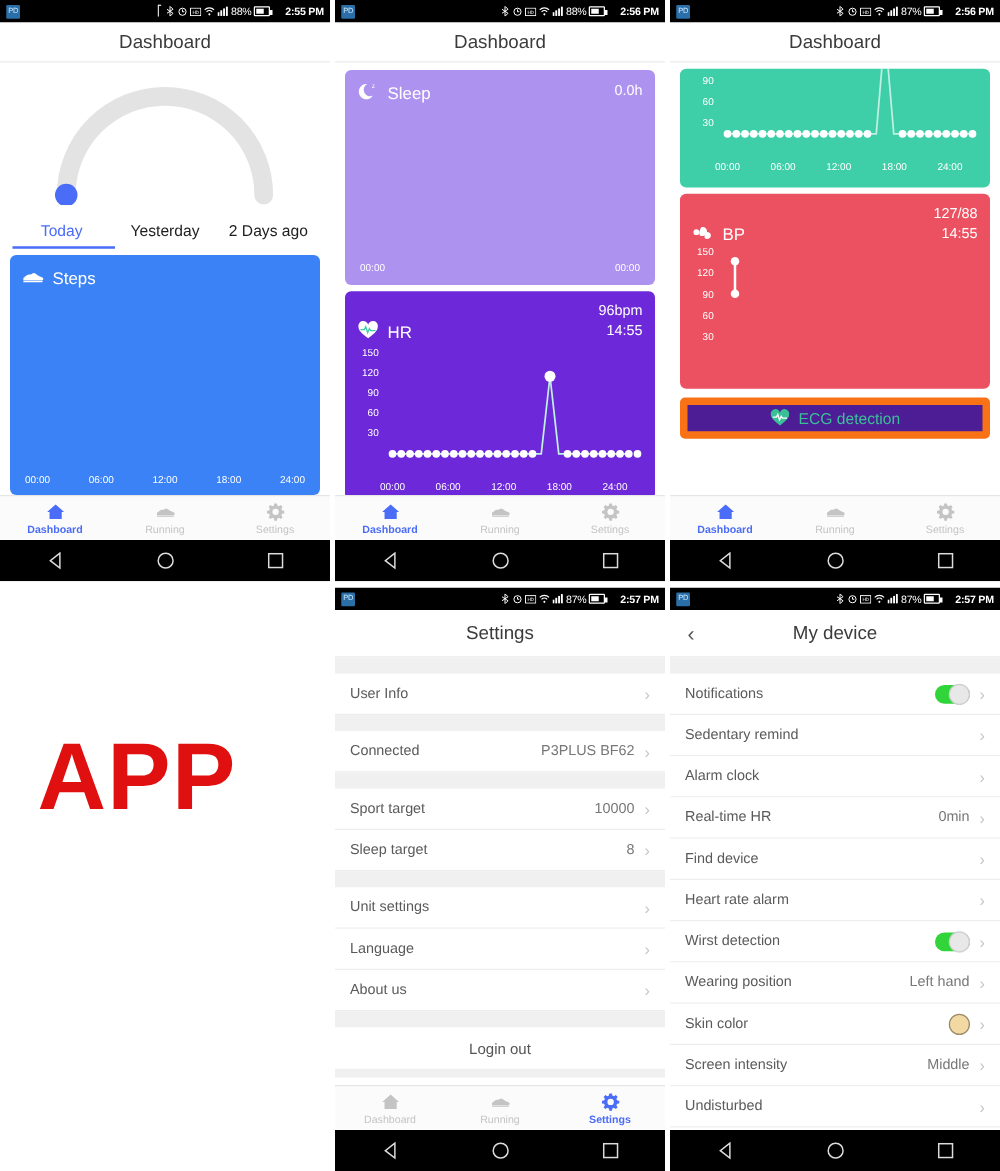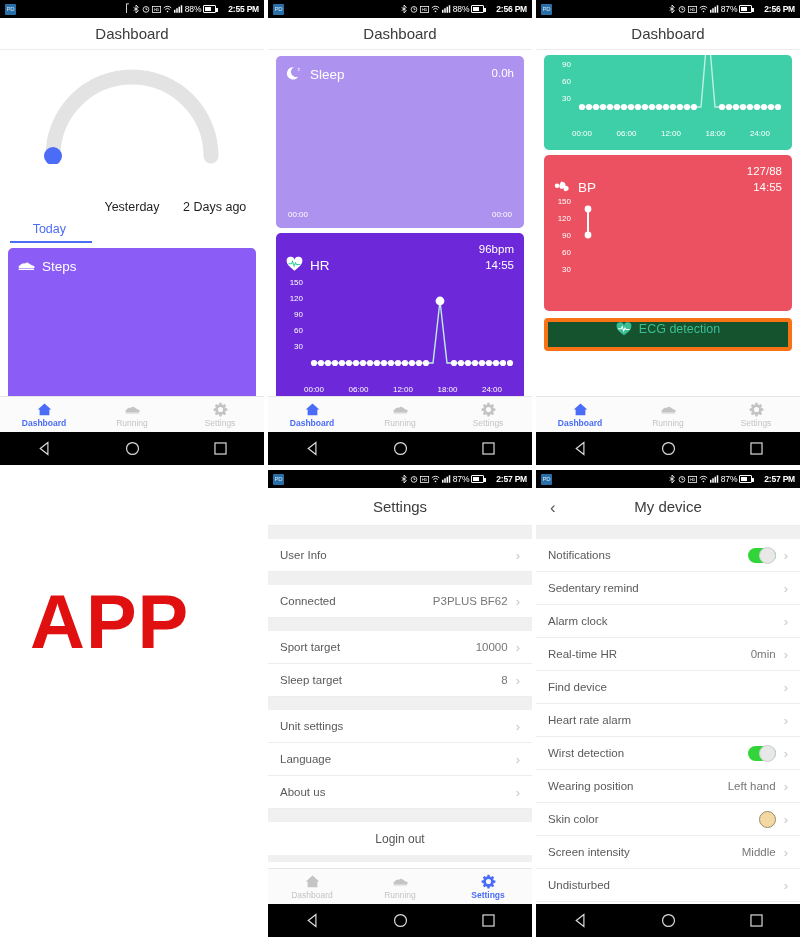--- a/index.html
+++ b/index.html
@@ -108,21 +108,21 @@
   }
   .gauge-target{ font-size:12px; color:#b3b3b3; }
   .gauge-val{ font-size:15px; color:#4a6cf7; margin-top:4px; }
 
   .daytabs{
     display:flex; align-items:center;
     padding: 2px 8px 0 8px;
     position:relative;
   }
   .daytab{ flex:1; text-align:center; font-size:12.5px; color:#1f1f1f; padding-bottom:7px;}
-  .daytab.sel{ color:#4a6cf7;margin-top:44px; }
+  .daytab.sel{ color:#4a6cf7; }
   .tabunderline{
     position:absolute; bottom:0; left:10px; width:82px; height:2.5px;
     background:#4a6cf7;
   }
 
   
   .card{
     border-radius:5px;
     margin:5px 8px;
     position:relative;
@@ -146,23 +146,23 @@
   .axis-x.two{ justify-content:space-between; }
   .axis-y{
     position:absolute; left:5px;
     font-size:8px; color:#ffffff; text-align:right; width:22px;
   }
   .plot{ position:absolute; }
 
   
   .ecgbtn{
     margin:7px 8px; height:33px;
-    border:4px solid #f97316; border-radius:4px;
-    display:flex; justify-content:center;
-    gap:7px; background:#14532d;
+    border:6px solid #f97316; border-radius:4px;
+    display:flex; align-items:center; justify-content:center;
+    gap:7px; background:#4c1d95;
     color:#3bbf96; font-size:12.5px;
   }
 
   
   .listgap{ height:13px; background:#f0f0f0; }
   .row{
     background:#ffffff;
     height:33px;
     display:flex; align-items:center;
     padding:0 12px;
@@ -253,21 +253,21 @@
       </svg>
     </div>
 
     <div class="daytabs">
       <div class="daytab sel">Today</div>
       <div class="daytab">Yesterday</div>
       <div class="daytab">2 Days ago</div>
       <div class="tabunderline"></div>
     </div>
 
-    <div class="card" style="background:#8b5cf6; height:164px;">
+    <div class="card" style="background:#3b82f6; height:192px;">
       <div class="chead">
         <svg class="cicon" viewBox="0 0 24 16">
           <path d="M1 12 h21 a1.6 1.6 0 0 0 1.6-1.6 c0-1.8-2.6-2.2-4.6-3.1 C16.4 6 14.6 3.6 12.4 3.6 c-1 0-1.2 1-2.4 1.3 C8.3 5.3 6 5 4.4 6.4 L1 9.2 Z" fill="#ffffff"></path>
           <path d="M1 12.6 h21.6 v1.6 H1 Z" fill="#ffffff"></path>
         </svg>
         <span class="ctitle">Steps</span>
       </div>
       <div class="axis-x" style="bottom:8px;">
         <span>00:00</span>
         <span>06:00</span>

